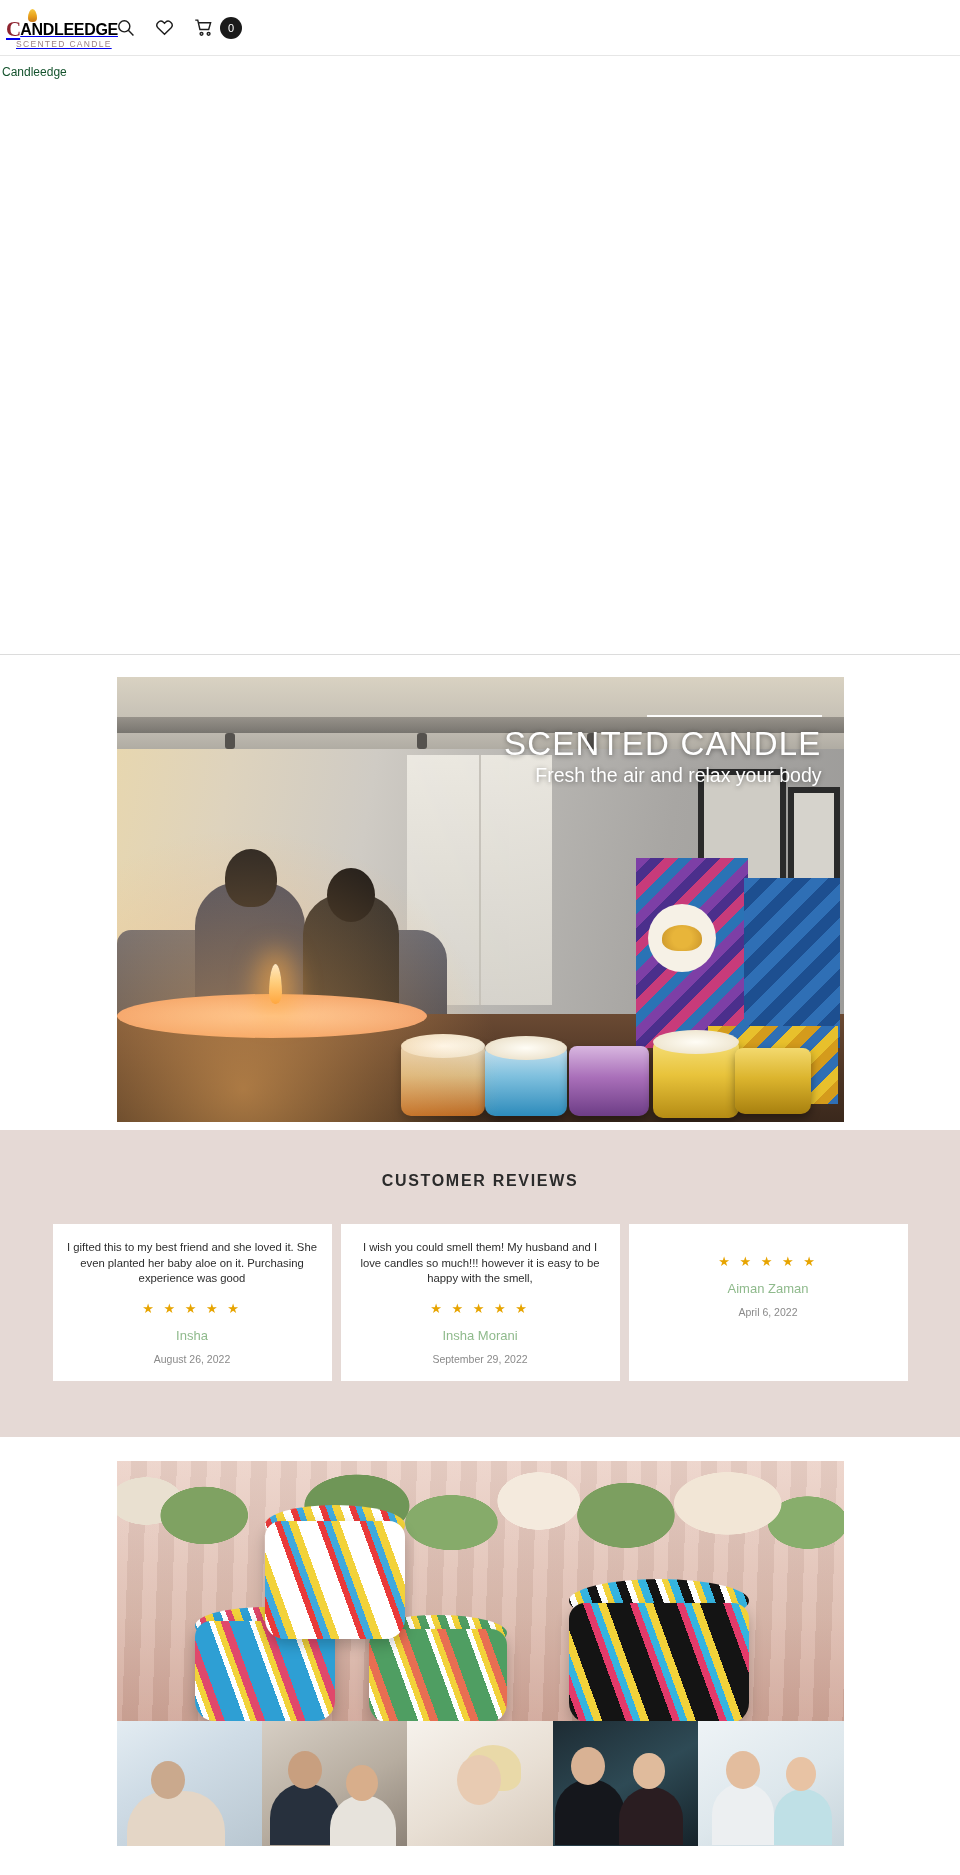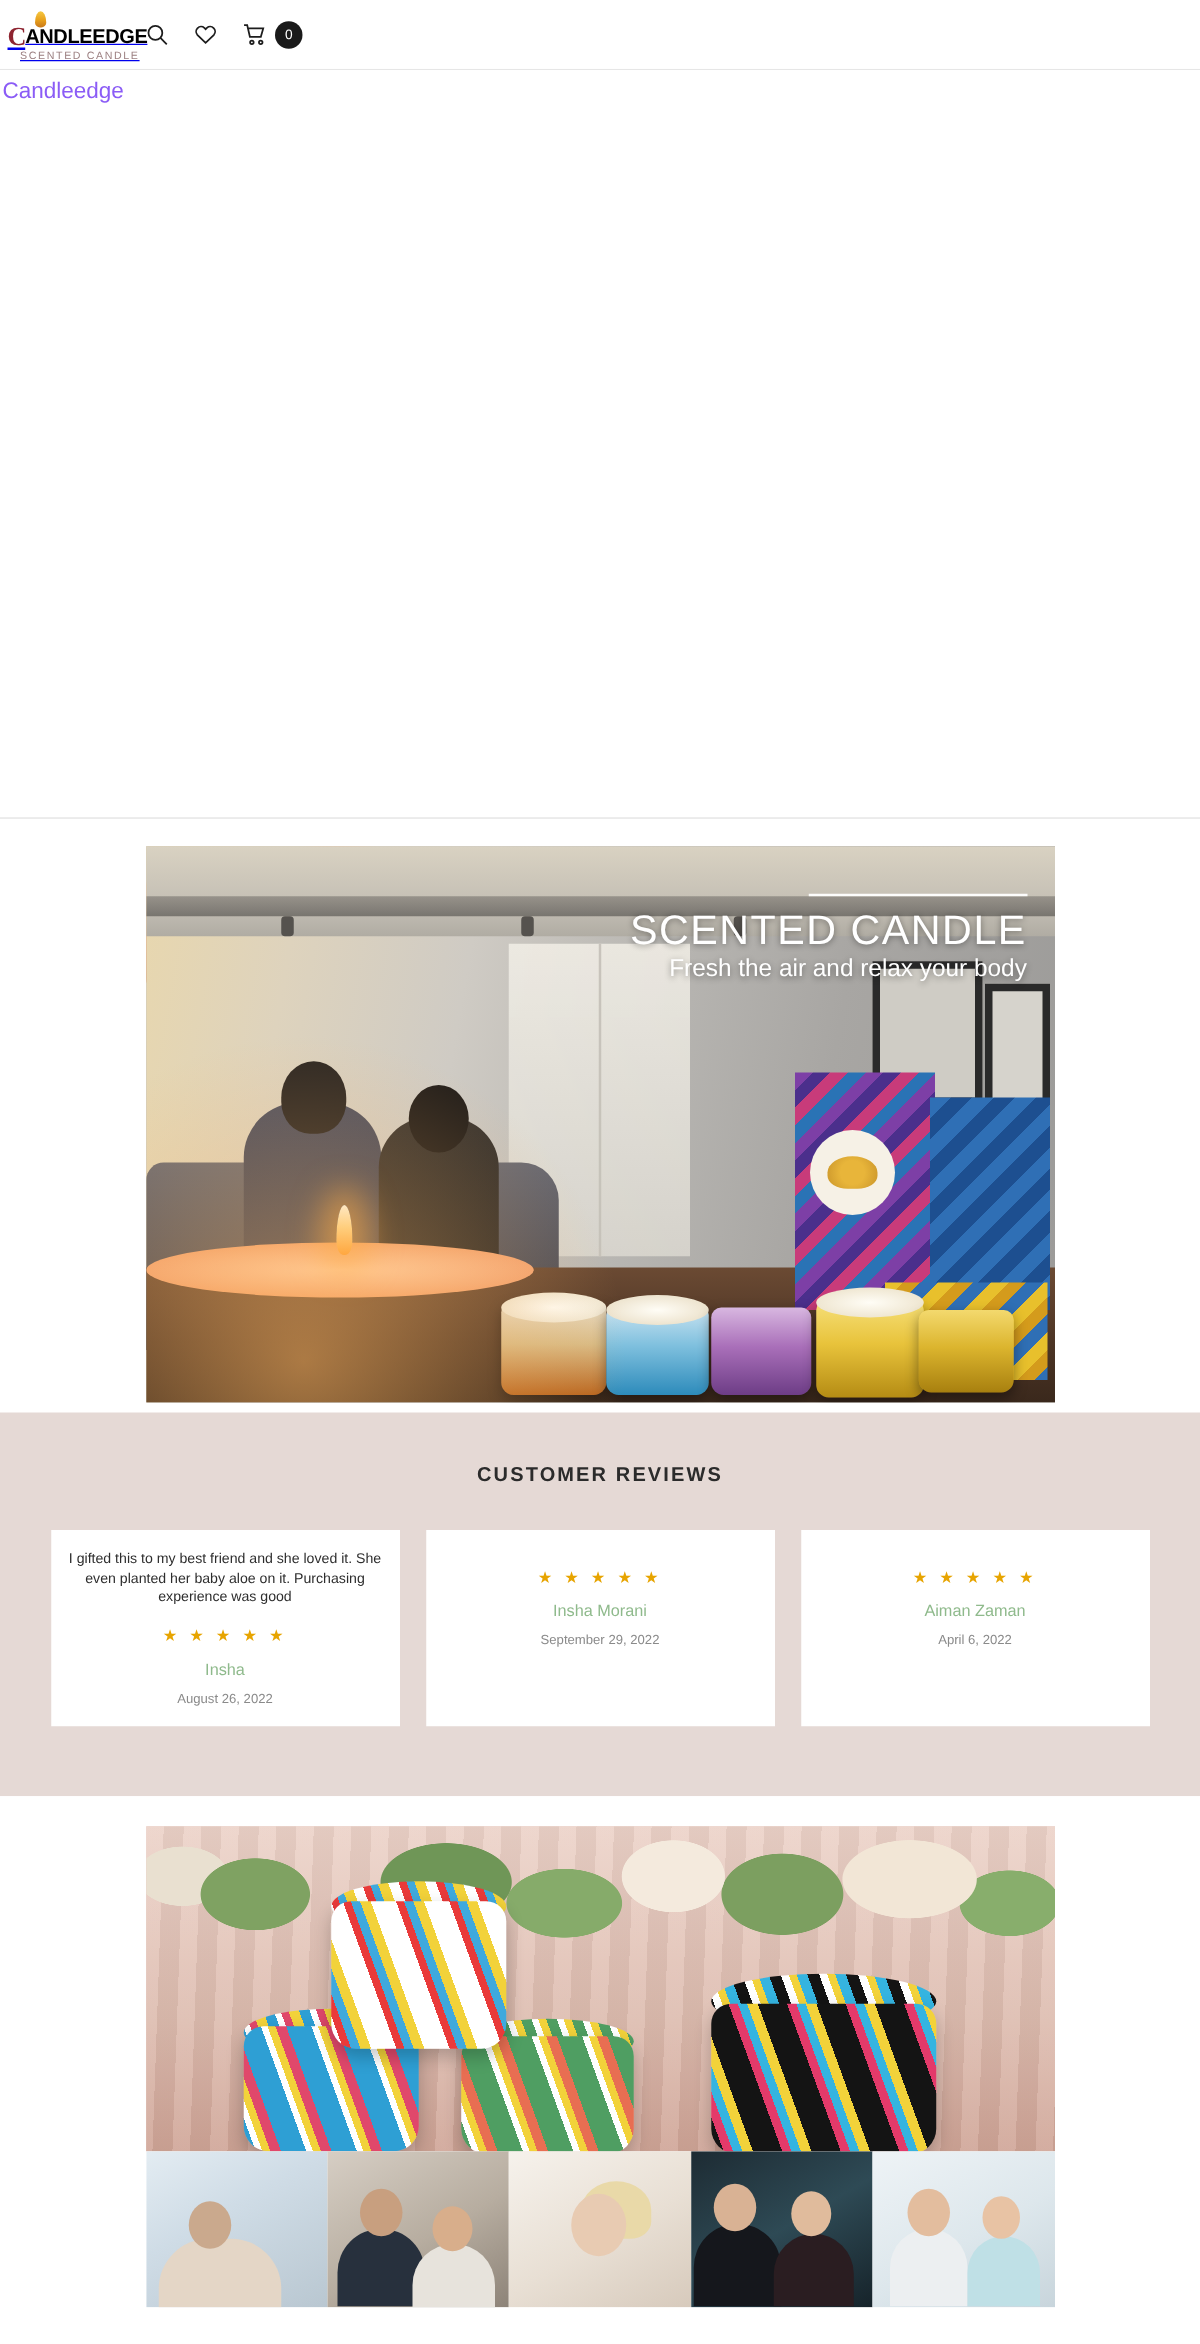--- a/index.html
+++ b/index.html
@@ -113,22 +113,22 @@
   
   .content-frame {
     width: 960px;
     height: 600px;
     border-top: 1px solid #e6e6e6;
     border-bottom: 1px solid #dcdcdc;
     background: #fff;
     padding: 6px 0 0 2px;
   }
   .breadcrumb-link {
-    font-size: 18px;
-    color: #8b5cf6;
+    font-size: 12px;
+    color: #14532d;
     text-decoration: none;
     cursor: pointer;
   }
 
   
   .hero-wrap {
     width: 960px;
     padding: 22px 0 8px 0;
     background: #fff;
     display: flex;
@@ -298,21 +298,21 @@
     text-align: center;
     font-size: 16px;
     font-weight: 700;
     letter-spacing: 1.7px;
     color: #2b2b2b;
     margin-bottom: 34px;
   }
   .reviews-row {
     display: flex;
     justify-content: center;
-    gap: 21px;
+    gap: 9px;
   }
   .review-card {
     width: 279px;
     min-height: 146px;
     background: #fff;
     padding: 16px 14px 16px 14px;
     text-align: center;
     display: flex;
     flex-direction: column;
   }
@@ -517,20 +517,21 @@
   <div class="reviews-row">
 
     <article class="review-card">
       <p class="review-text">I gifted this to my best friend and she loved it. She even planted her baby aloe on it. Purchasing experience was good</p>
       <div class="review-stars">★ ★ ★ ★ ★</div>
       <div class="review-author">Insha</div>
       <div class="review-date">August 26, 2022</div>
     </article>
 
     <article class="review-card">
+      <p class="review-text">I wish you could smell them! My husband and I love candles so much!!! however it is easy to be happy with the smell,</p>
       <div class="review-stars">★ ★ ★ ★ ★</div>
       <div class="review-author">Insha Morani</div>
       <div class="review-date">September 29, 2022</div>
     </article>
 
     <article class="review-card">
       <div class="review-stars">★ ★ ★ ★ ★</div>
       <div class="review-author">Aiman Zaman</div>
       <div class="review-date">April 6, 2022</div>
     </article>

